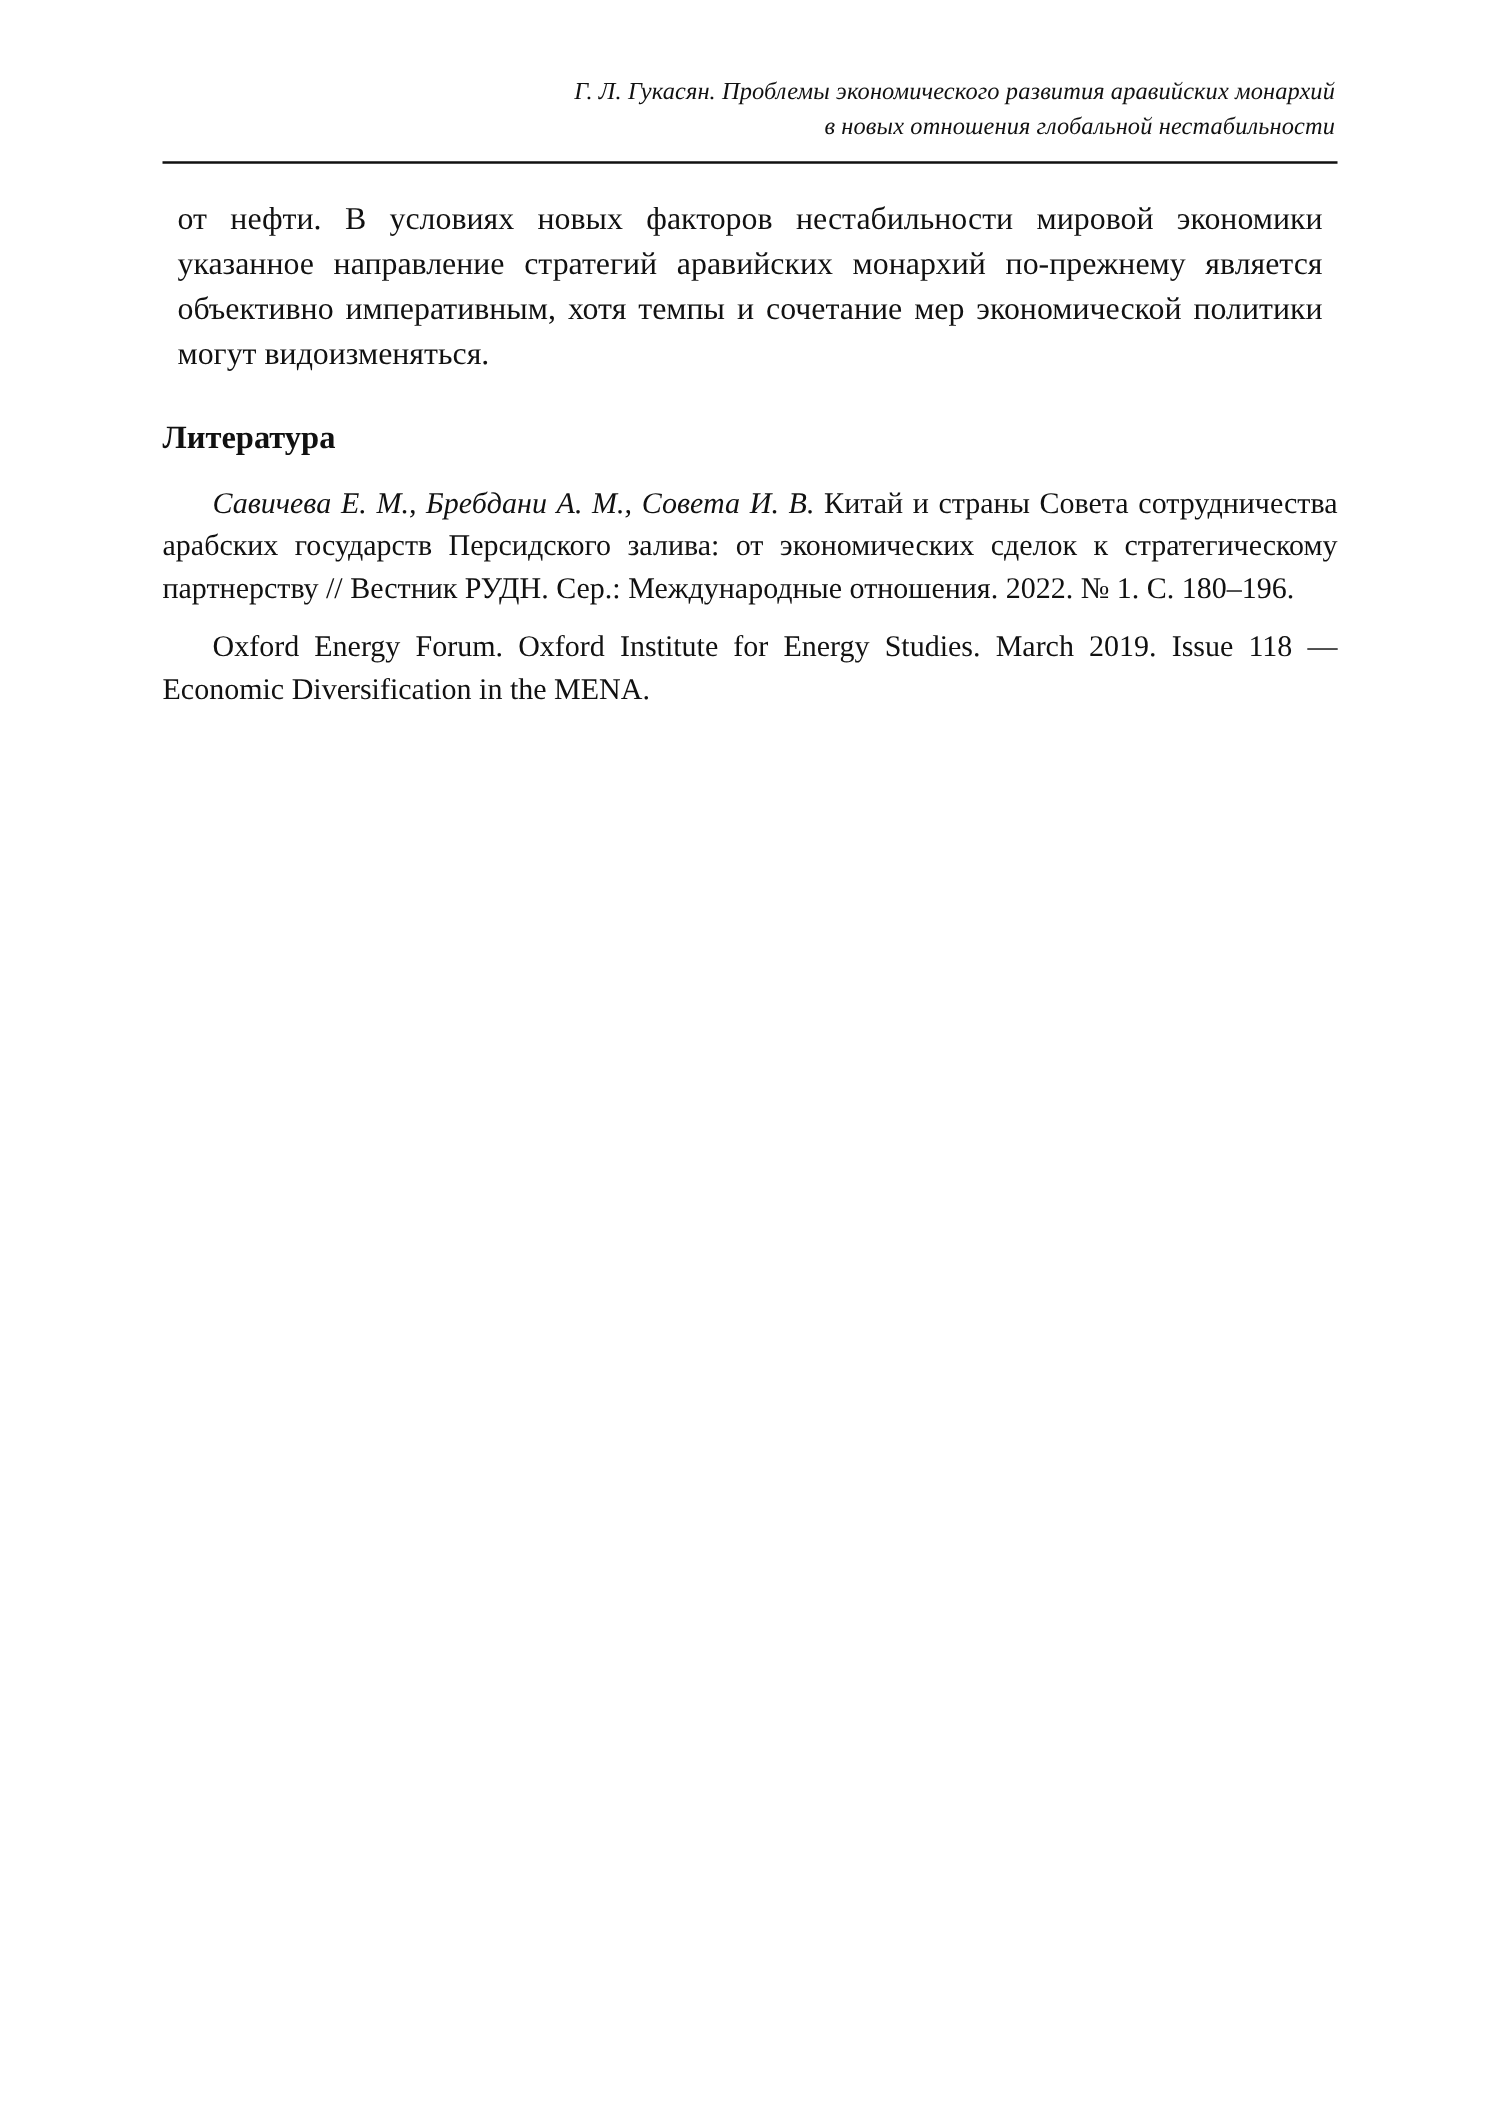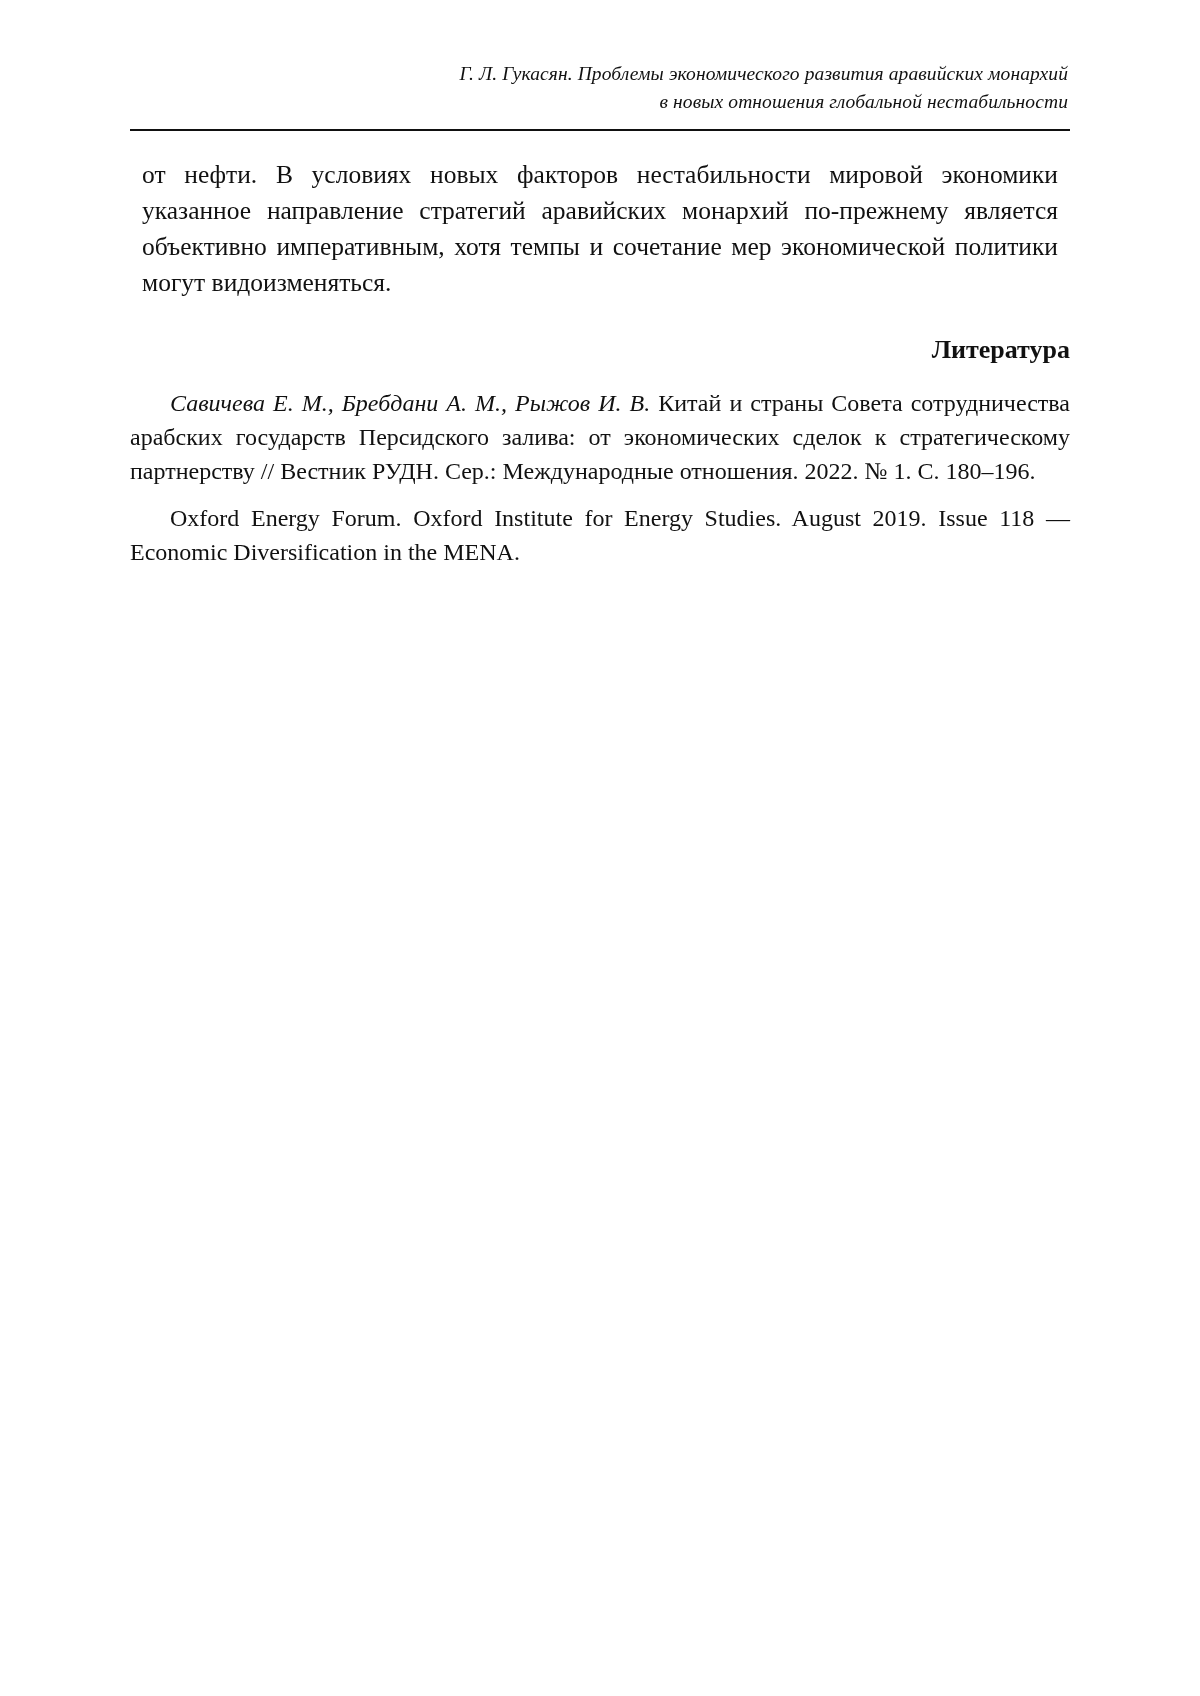--- a/index.html
+++ b/index.html
@@ -53,21 +53,21 @@
     font-size: 25.5px;
     line-height: 1.42;
     text-align: justify;
     text-justify: inter-word;
     hyphens: manual;
   }
   .body-text p {
     margin: 12px;
   }
   h2.section-title {
-    text-align: right;
+    text-align: left;
     font-size: 26px;
     font-weight: bold;
     margin: 34px 0 22px 0;
     font-family: "Liberation Serif", serif;
   }
   .ref {
     font-size: 24px;
     line-height: 1.4;
     text-align: justify;
     text-justify: inter-word;
@@ -98,21 +98,21 @@
 
     <div class="rule"></div>
 
     <div class="body-text">
       <p>от нефти. В условиях новых факторов нестабильности мировой экономики указанное направление стратегий аравийских монархий по-прежнему является объективно императивным, хотя темпы и сочетание мер экономической политики могут видоизменяться.</p>
     </div>
 
     <h2 class="section-title">Литература</h2>
 
     <p class="ref">
-      <span class="authors">Савичева Е. М., Бребдани А. М., Рыжов И. В.</span><span> Китай и страны Совета сотрудничества арабских государств Персидского залива: от экономических сделок к стратегическому партнерству // Вестник РУДН. Сер.: Международные отношения. 2022. № 1. С. 180–196.</span>
+      <span class="authors">Савичева Е. М., Бребдани А. М., Совета И. В.</span><span> Китай и страны Совета сотрудничества арабских государств Персидского залива: от экономических сделок к стратегическому партнерству // Вестник РУДН. Сер.: Международные отношения. 2022. № 1. С. 180–196.</span>
     </p>
 
     <p class="ref-en">
-      <span>Oxford Energy Forum. Oxford Institute for Energy Studies. August 2019. Issue 118 — Economic Diversification in the MENA.</span>
+      <span>Oxford Energy Forum. Oxford Institute for Energy Studies. March 2019. Issue 118 — Economic Diversification in the MENA.</span>
     </p>
 
   </div>
 </div>
 
 </body></html>

